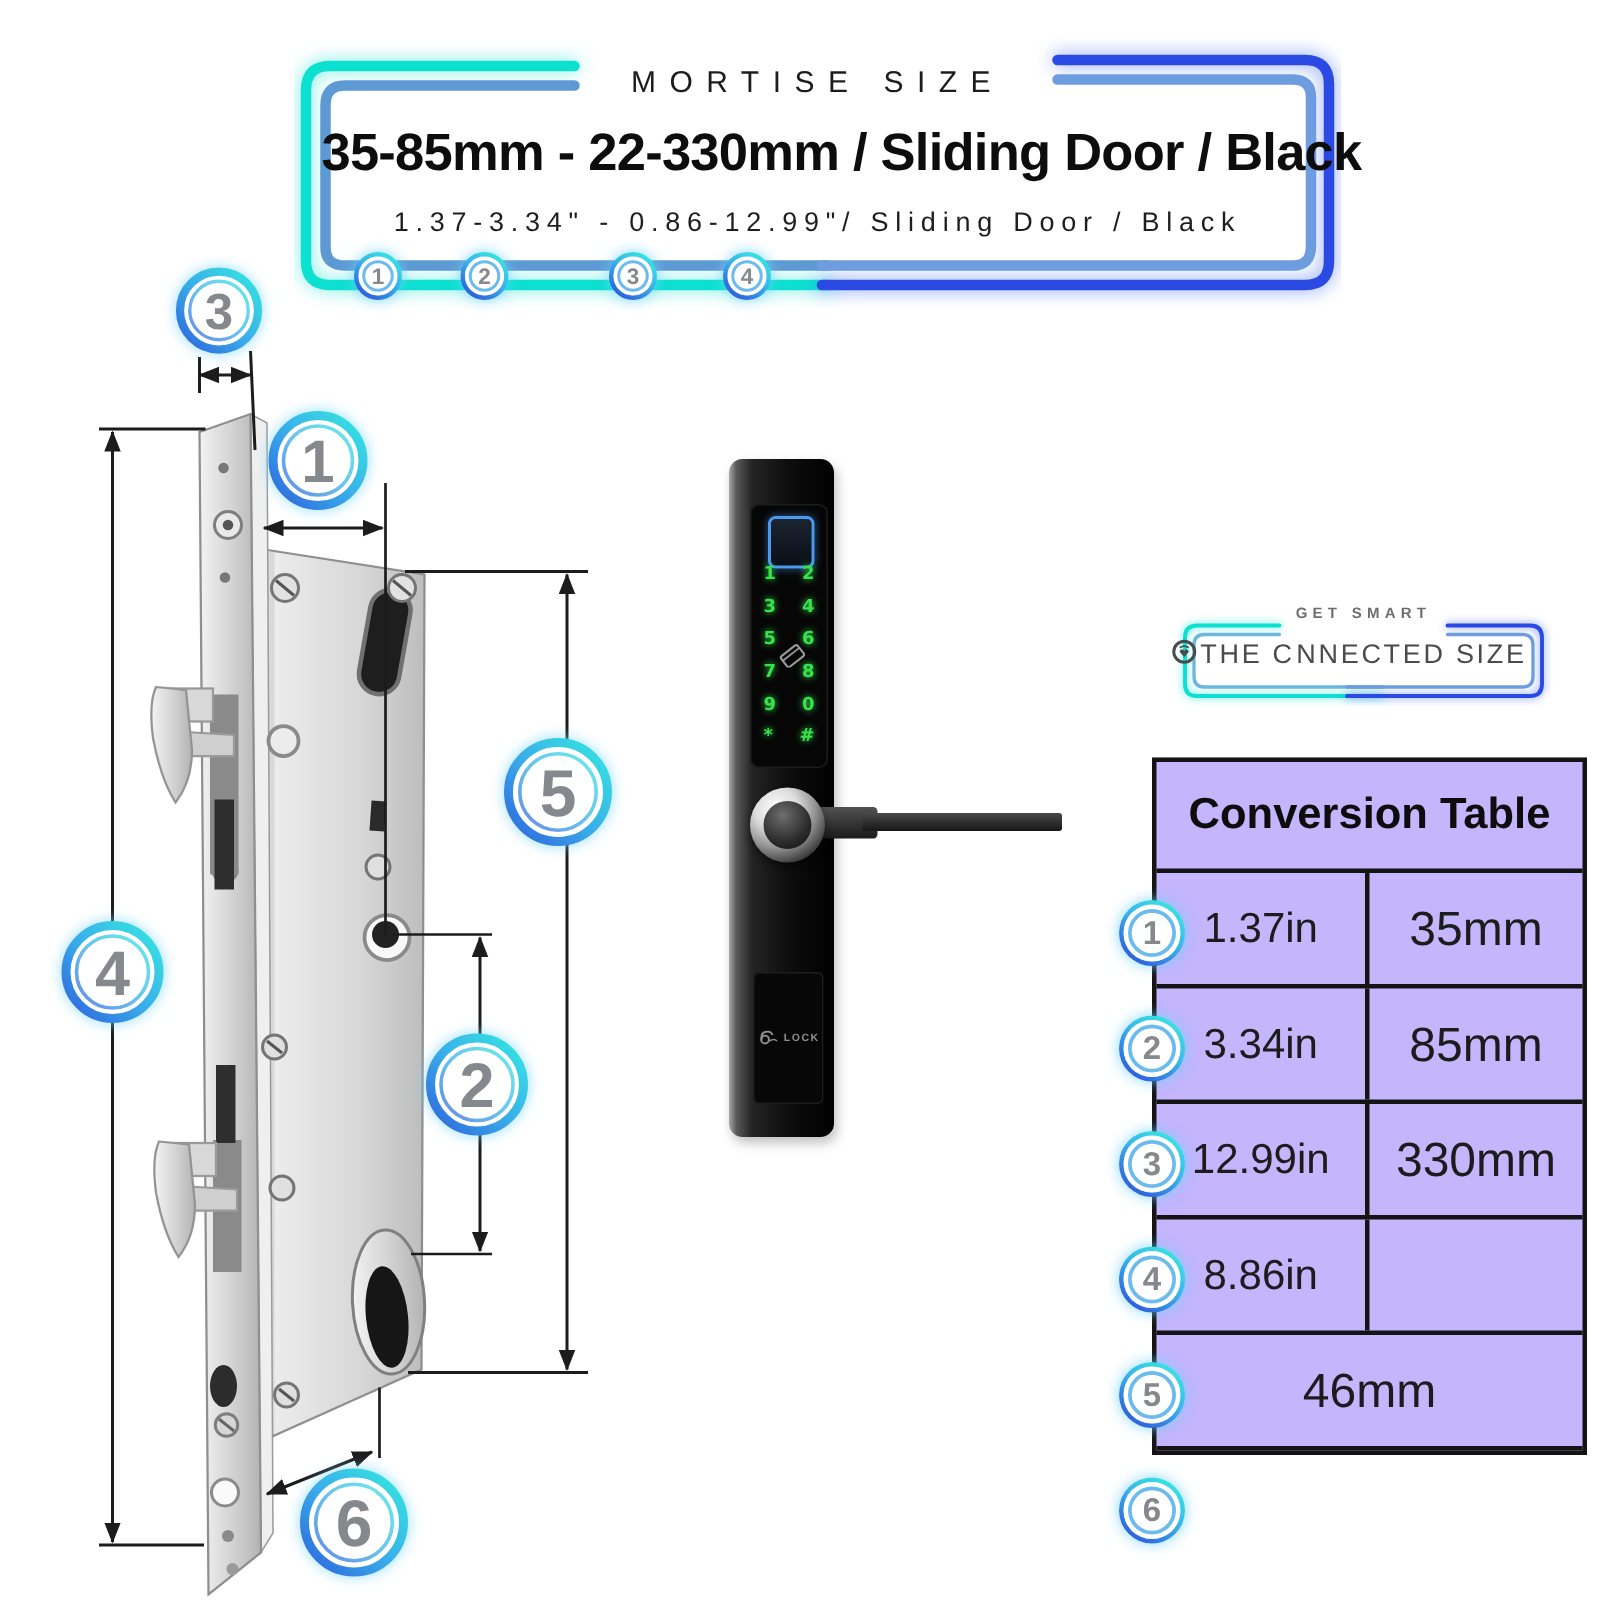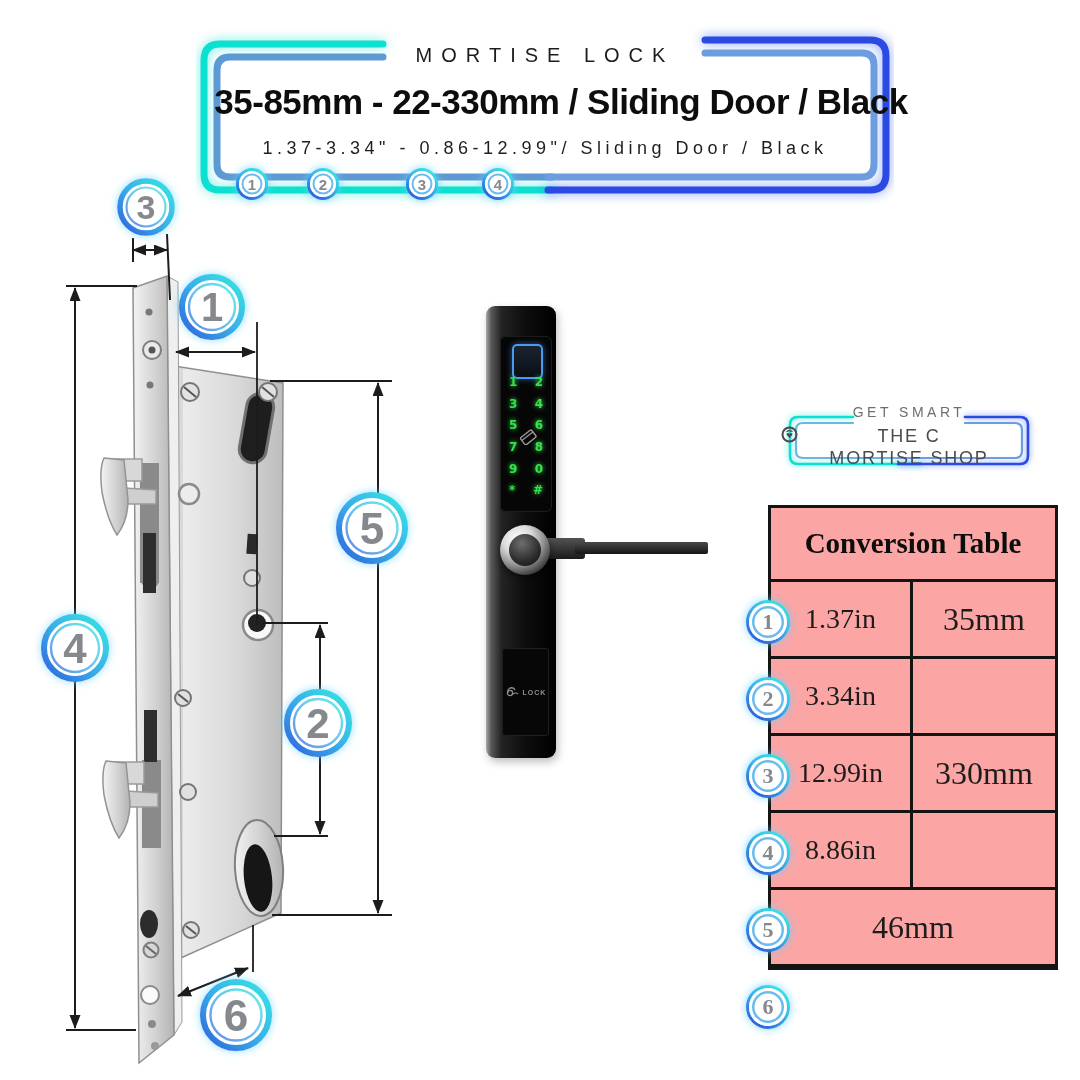--- a/index.html
+++ b/index.html
@@ -55,26 +55,26 @@
     background:radial-gradient(circle at 40% 30%,#6e6e6e,#2c2c2c 60%,#0f0f0f);}
   .sl-panel{position:absolute;left:22px;top:350px;width:47px;height:88px;border-radius:4px;
     background:#070707;box-shadow:inset 0 0 0 1px #1f1f1f;
     display:flex;align-items:center;justify-content:center;gap:3px;}
   .sl-panel .lbl{color:#8f8f8f;font-size:7px;letter-spacing:1px;font-weight:700;}
 
   
   .logo{left:780px;top:393px;width:258px;height:86px;}
   .logo svg{position:absolute;left:0;top:0;}
   .logo-eyebrow{position:absolute;left:0;top:11px;width:100%;text-align:center;
-    font-size:14px;letter-spacing:3.5px;color:#6e6e72;font-weight:400;}
+    font-size:10px;letter-spacing:3.5px;color:#6e6e72;font-weight:700;}
   .logo-name{position:absolute;left:0;top:33px;width:100%;display:flex;align-items:center;
-    justify-content:center;gap:1px;font-size:18px;letter-spacing:1.8px;color:#4b4b4e;flex-direction:column;}
-
-  
-  .ctable{left:768px;top:505px;width:284px;background:#fca5a5;border:3px solid #141414;font-family:Liberation Serif, serif;}
+    justify-content:center;gap:1px;font-size:18px;letter-spacing:1.8px;color:#4b4b4e;}
+
+  
+  .ctable{left:768px;top:505px;width:284px;background:#c4b5fd;border:3px solid #141414;}
   .ct-title{height:71px;border-bottom:3px solid #141414;display:flex;align-items:center;
     justify-content:center;font-size:29px;font-weight:700;color:#0d0d0d;}
   .ct-row{height:74px;display:flex;border-bottom:3px solid #141414;}
   .ct-row:last-child{border-bottom:none;}
   .ct-in{width:139px;border-right:3px solid #141414;display:flex;align-items:center;
     justify-content:center;font-size:28px;color:#1c1c1c;}
   .ct-mm{flex:1;display:flex;align-items:center;justify-content:center;
     font-size:32px;color:#1c1c1c;}
   .ct-badge{position:absolute;left:-25px;}
 
@@ -88,21 +88,21 @@
 
   <div class="abs header">
     <svg width="698" height="180" viewBox="0 0 698 180">
       <g fill="none" stroke-linecap="round" stroke-linejoin="round">
         <path d="M187,18 L24,18 Q8,18 8,34 L8,148 Q8,164 24,164 L356,164" stroke="#0ce0d0" stroke-width="7" style="filter:drop-shadow(0 0 6px rgba(40,230,215,.7));"></path>
         <path d="M187,31 L34,31 Q21,31 21,44 L21,139 Q21,151 34,151 L356,151" stroke="#5d9ad3" stroke-width="7"></path>
         <path d="M509,14 L674,14 Q690,14 690,30 L690,148 Q690,164 674,164 L352,164" stroke="#2b4ae4" stroke-width="7" style="filter:drop-shadow(0 0 6px rgba(70,110,245,.7));"></path>
         <path d="M509,27 L666,27 Q678,27 678,39 L678,138 Q678,151 666,151 L352,151" stroke="#6d9ddf" stroke-width="7"></path>
       </g>
     </svg>
-    <div class="hdr-eyebrow">MORTISE LOCK</div>
+    <div class="hdr-eyebrow">MORTISE SIZE</div>
     <div class="hdr-title">35-85mm - 22-330mm / Sliding Door / Black</div>
     <div class="hdr-sub">1.37-3.34" - 0.86-12.99"/ Sliding Door / Black</div>
     <div class="badge" style="left:40px;top:142px;">
         <div class="badge-in">1</div>
       </div>
     <div class="badge" style="left:111px;top:142px;">
         <div class="badge-in">2</div>
       </div>
     <div class="badge" style="left:210px;top:142px;">
         <div class="badge-in">3</div>
@@ -314,33 +314,34 @@
       </g>
     </svg>
     <div class="logo-eyebrow">GET SMART</div>
     <div class="logo-name">
       <span>THE C</span>
       <svg width="17" height="17" viewBox="0 0 17 17" style="margin:0 1px;">
         <circle cx="8.5" cy="8.5" r="7" fill="none" stroke="#4b4b4e" stroke-width="2"></circle>
         <path d="M5.5,5.8 Q8.5,3.6 11.5,5.8" fill="none" stroke="#4b4b4e" stroke-width="1.2"></path>
         <path d="M8.5,12 L5.8,9 Q5,7.8 6.2,7.2 Q7.6,6.6 8.5,8 Q9.4,6.6 10.8,7.2 Q12,7.8 11.2,9 Z" fill="#4b4b4e"></path>
       </svg>
-      <span>MORTISE SHOP</span>
+      <span>NNECTED SIZE</span>
     </div>
   </div>
 
   <div class="abs ctable">
     <div class="ct-title">Conversion Table</div>
 
     <div class="ct-row">
       <div class="ct-in">1.37in</div>
       <div class="ct-mm">35mm</div>
     </div>
     <div class="ct-row">
       <div class="ct-in">3.34in</div>
+      <div class="ct-mm">85mm</div>
     </div>
     <div class="ct-row">
       <div class="ct-in">12.99in</div>
       <div class="ct-mm">330mm</div>
     </div>
     <div class="ct-row">
       <div class="ct-in">8.86in</div>
     </div>
     <div class="ct-row">
       <div class="ct-mm">46mm</div>

